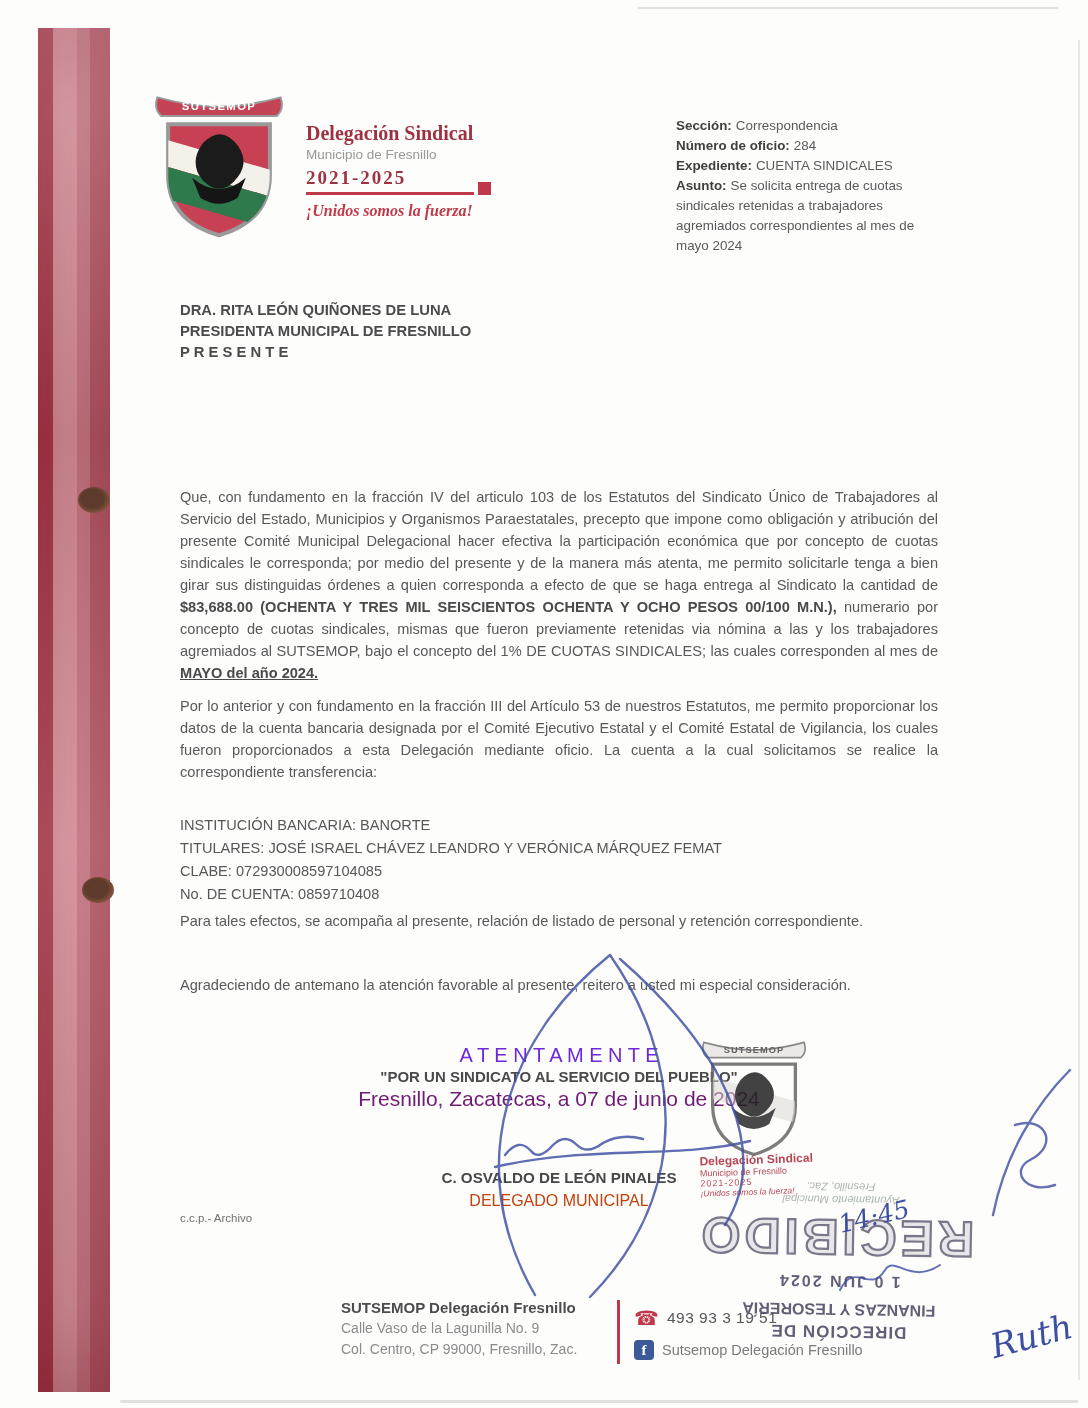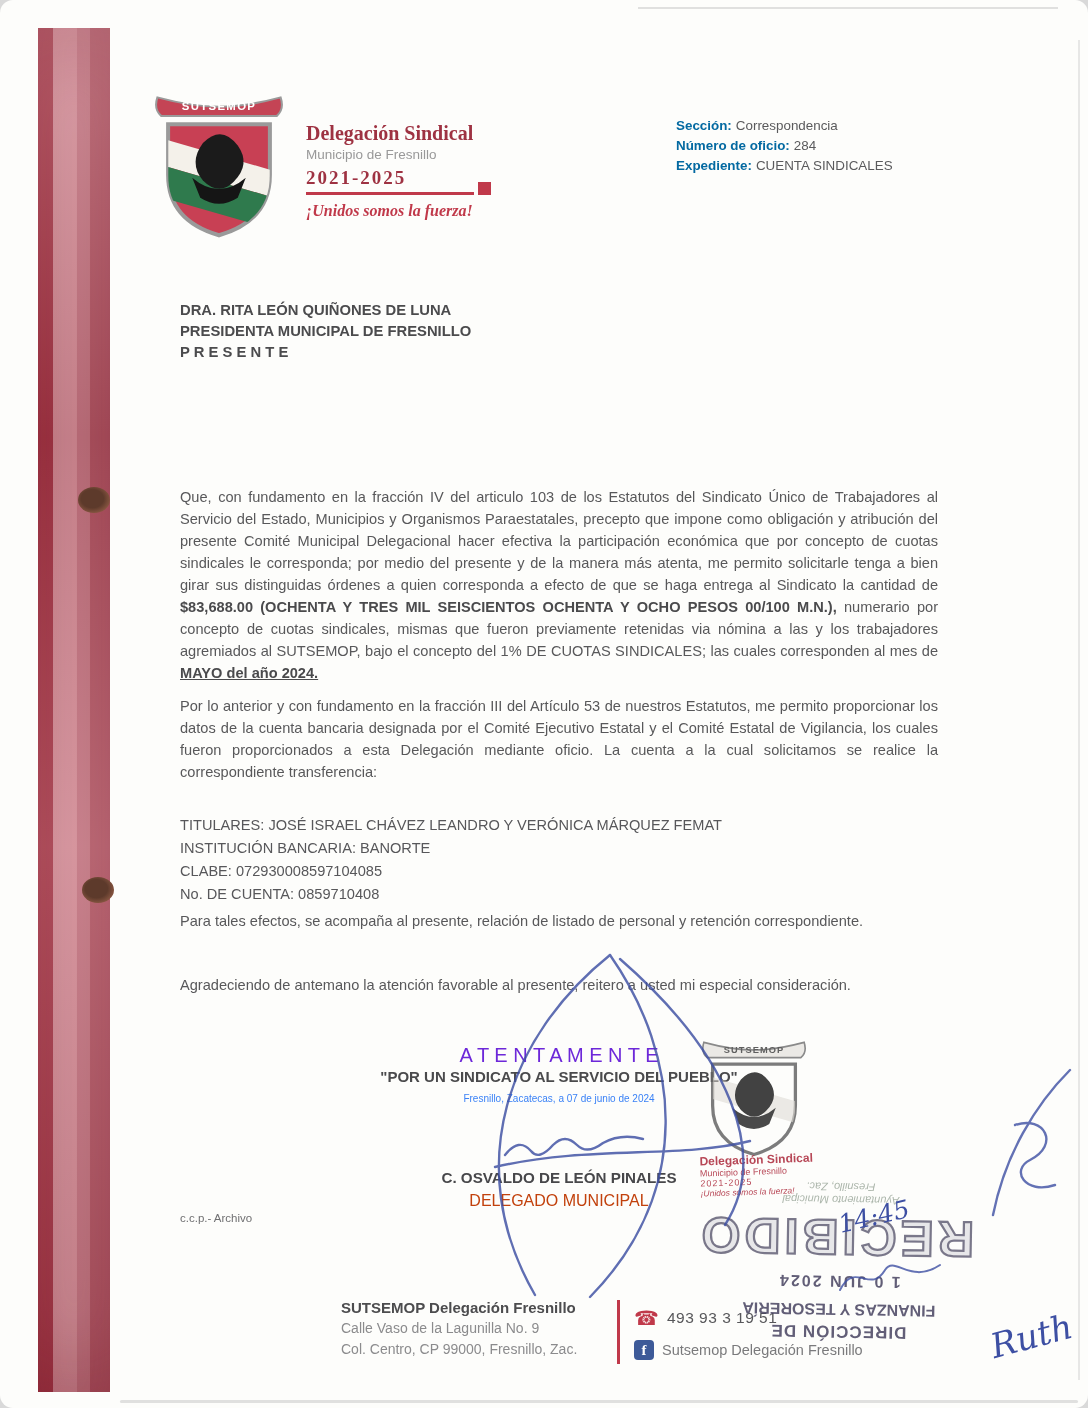--- a/index.html
+++ b/index.html
@@ -1,17 +1,17 @@
 <!DOCTYPE html>
 <html><head>
 <meta charset="utf-8">
 <style>
   html,body{margin:0;padding:0;background:#d9d9d9;}
   .page{position:relative;width:1088px;height:1408px;margin:0 auto;background:#fdfdfb;
-        font-family:"Liberation Sans",sans-serif;overflow:hidden;color:#58585a;border-radius:13px;}
+        font-family:"Liberation Sans",sans-serif;overflow:hidden;color:#58585a;}
 
   
   .binding{position:absolute;left:38px;top:28px;width:72px;height:1364px;
     background:linear-gradient(90deg,#a93a4a 0 15px,#d9939d 15px 39px,#c87a86 39px 52px,#b65a68 52px 72px);
     box-shadow:inset 0 40px 60px rgba(120,20,35,.25), inset 0 -40px 60px rgba(120,20,35,.2);}
   .binding:after{content:"";position:absolute;inset:0;
     background:linear-gradient(180deg,rgba(255,255,255,.18),rgba(0,0,0,.06) 30%,rgba(255,255,255,.12) 60%,rgba(0,0,0,.08));}
   .hole{position:absolute;width:32px;height:26px;border-radius:50%;
     background:radial-gradient(ellipse at 45% 45%, #5d3a2b 0 45%, #8a5742 75%, #a9766012 100%);}
   .hole1{left:78px;top:487px;} .hole2{left:82px;top:877px;}
@@ -25,33 +25,33 @@
   .lh-title{font-family:"Liberation Serif",serif;font-weight:bold;font-size:20px;color:#9e3242;}
   .lh-sub{font-size:13.5px;color:#999;margin-top:2px;}
   .lh-period{font-family:"Liberation Serif",serif;font-weight:bold;font-size:19px;letter-spacing:2px;color:#9e3242;margin-top:5px;}
   .lh-line{position:absolute;left:306px;top:192px;width:168px;height:3px;background:#c0394a;}
   .lh-square{position:absolute;left:478px;top:182px;width:13px;height:13px;background:#c0394a;}
   .lh-motto{position:absolute;left:306px;top:202px;font-family:"Liberation Serif",serif;
     font-style:italic;font-weight:bold;font-size:16px;color:#c0394a;}
 
   
   .meta{position:absolute;left:676px;top:116px;width:272px;font-size:13.4px;line-height:20px;color:#5a5a5c;}
-  .meta b{color:#0369a1;margin-right:4px;}
+  .meta b{color:#404040;margin-right:4px;}
 
   
   .addr{position:absolute;left:180px;top:300px;font-weight:bold;font-size:14.8px;line-height:21px;color:#4b4b4d;}
   .attn{position:absolute;left:538px;top:412px;font-weight:bold;font-size:14.2px;line-height:20px;color:#4f4f51;}
   .para{position:absolute;left:180px;width:758px;text-align:justify;font-size:14.6px;line-height:22px;color:#58585a;}
   .p1{top:486px;} .p2{top:695px;} .p3{top:910px;} .p4{top:974px;}
   .bank{position:absolute;left:180px;top:814px;font-size:14.6px;line-height:23px;color:#57575a;}
   .b{font-weight:bold;color:#4a4a4c;} .u{text-decoration:underline;}
   .closing{position:absolute;left:180px;top:1044px;width:758px;text-align:center;}
   .cl-atent{font-weight:normal;font-size:20px;color:#6d28d9;line-height:22px;}
   .cl-slogan{font-weight:bold;font-size:15px;color:#4a4a4c;line-height:22px;}
-  .cl-date{font-size:10px;color:#3b82f6;line-height:22px;}
+  .cl-date{font-size:21px;color:#701a75;line-height:22px;}
   .signer{position:absolute;left:180px;top:1166px;width:758px;text-align:center;}
   .signer-name{font-weight:bold;font-size:15.2px;color:#47474a;line-height:24px;}
   .signer-title{font-size:16px;color:#c2410c;line-height:22px;}
   .ccp{position:absolute;left:180px;top:1212px;font-size:11.5px;color:#6f6f71;}
 
   
   .stamp-shield{position:absolute;left:698px;top:1038px;width:112px;height:122px;opacity:.85;z-index:5;}
   .stamp-red{position:absolute;left:700px;top:1152px;width:150px;color:#b03445;z-index:6;transform:rotate(-2deg);opacity:.9;}
   .stamp-red .s1{font-weight:bold;font-size:12px;}
   .stamp-red .s2{font-size:9px;} .stamp-red .s3{font-size:9px;letter-spacing:1px;}
@@ -120,36 +120,37 @@
     <div class="lh-period">2021-2025</div>
   </div>
   <div class="lh-line"></div>
   <div class="lh-square"></div>
   <div class="lh-motto">¡Unidos somos la fuerza!</div>
 
   <div class="meta">
     <div><b>Sección:</b><span>Correspondencia</span></div>
     <div><b>Número de oficio:</b><span>284</span></div>
     <div><b>Expediente:</b><span>CUENTA SINDICALES</span></div>
+    <div><b>Asunto:</b><span>Se solicita entrega de cuotas sindicales retenidas a trabajadores agremiados correspondientes al mes de mayo 2024</span></div>
   </div>
 
   <div class="addr">
     <div>DRA. RITA LEÓN QUIÑONES DE LUNA</div>
     <div>PRESIDENTA MUNICIPAL DE FRESNILLO</div>
     <div>P R E S E N T E</div>
   </div>
 
 
   <div class="para p1"><span>Que, con fundamento en la fracción IV del articulo 103 de los Estatutos del Sindicato Único de Trabajadores al Servicio del Estado, Municipios y Organismos Paraestatales, precepto que impone como obligación y atribución del presente Comité Municipal Delegacional hacer efectiva la participación económica que por concepto de cuotas sindicales le corresponda; por medio del presente y de la manera más atenta, me permito solicitarle tenga a bien girar sus distinguidas órdenes a quien corresponda a efecto de que se haga entrega al Sindicato la cantidad de </span><span class="b">$83,688.00 (OCHENTA Y TRES MIL SEISCIENTOS OCHENTA Y OCHO PESOS 00/100 M.N.),</span><span> numerario por concepto de cuotas sindicales, mismas que fueron previamente retenidas via nómina a las y los trabajadores agremiados al SUTSEMOP, bajo el concepto del 1% DE CUOTAS SINDICALES; las cuales corresponden al mes de </span><span class="b u">MAYO del año 2024.</span></div>
 
   <div class="para p2">Por lo anterior y con fundamento en la fracción III del Artículo 53 de nuestros Estatutos, me permito proporcionar los datos de la cuenta bancaria designada por el Comité Ejecutivo Estatal y el Comité Estatal de Vigilancia, los cuales fueron proporcionados a esta Delegación mediante oficio. La cuenta a la cual solicitamos se realice la correspondiente transferencia:</div>
 
   <div class="bank">
+    <div>INSTITUCIÓN BANCARIA: BANORTE</div>
     <div>TITULARES: JOSÉ ISRAEL CHÁVEZ LEANDRO Y VERÓNICA MÁRQUEZ FEMAT</div>
-    <div>INSTITUCIÓN BANCARIA: BANORTE</div>
     <div>CLABE: 072930008597104085</div>
     <div>No. DE CUENTA: 0859710408</div>
   </div>
 
   <div class="para p3">Para tales efectos, se acompaña al presente, relación de listado de personal y retención correspondiente.</div>
   <div class="para p4">Agradeciendo de antemano la atención favorable al presente, reitero a usted mi especial consideración.</div>
 
   <div class="closing">
     <div class="cl-atent">A T E N T A M E N T E</div>
     <div class="cl-slogan">"POR UN SINDICATO AL SERVICIO DEL PUEBLO"</div>

